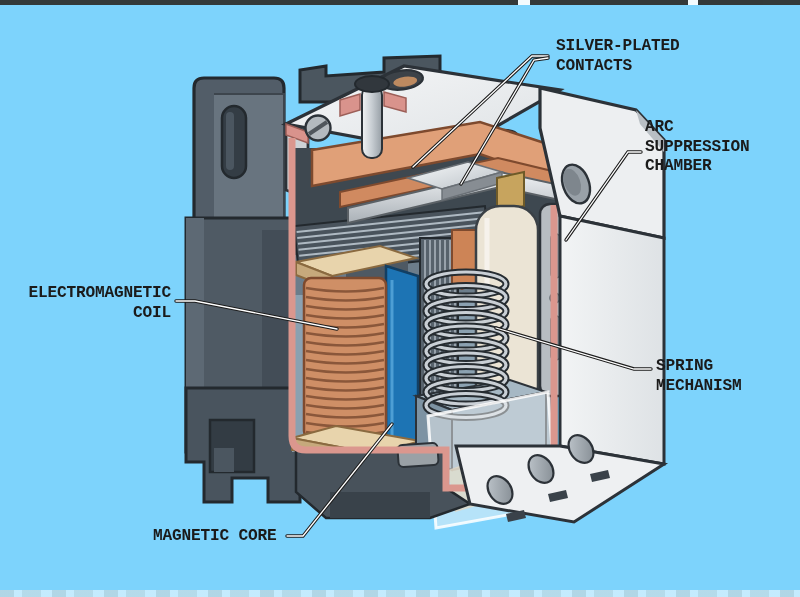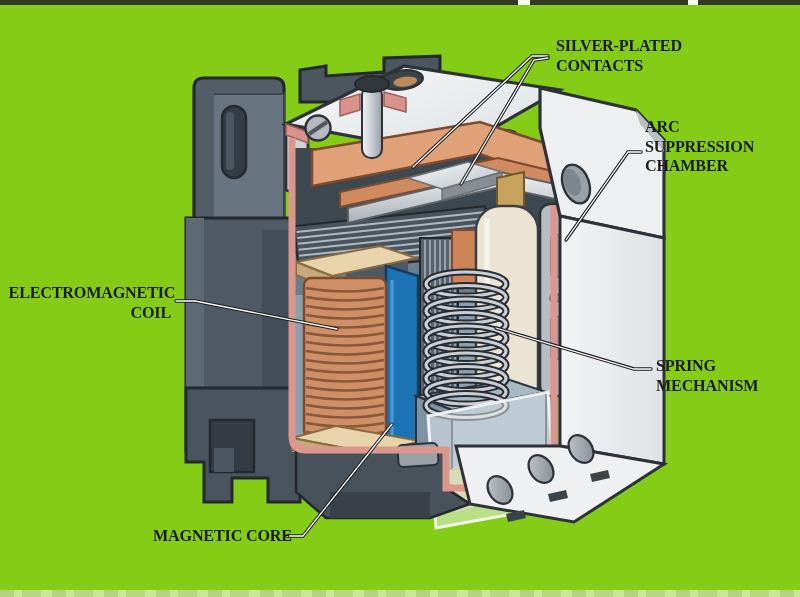--- a/index.html
+++ b/index.html
@@ -1,17 +1,17 @@
 <!DOCTYPE html>
 <html><head>
 <meta charset="utf-8">
 <style>
   html,body{margin:0;padding:0;background:#fff;}
-  #stage{position:relative;width:800px;height:597px;background:#84cc16;overflow:hidden;
-         font-family:Liberation Serif, serif;}
+  #stage{position:relative;width:800px;height:597px;background:#7dd3fc;overflow:hidden;
+         font-family:Liberation Mono, monospace;}
   #art{position:absolute;left:0;top:0;}
   .lbl{position:absolute;font-weight:700;font-size:17px;line-height:1.16;color:#1b1b1b;
        letter-spacing:-0.2px;white-space:pre-line;transform:scaleX(.95);}
   .lbl.left{transform-origin:left top;text-align:left;}
   .lbl.right{transform-origin:right top;text-align:right;}
   #top-strip{position:absolute;left:0;top:0;width:800px;height:5px;background:#2e2d29;opacity:.92;}
   #top-strip .gap{position:absolute;top:0;height:5px;background:#fff;}
   #bottom-strip{position:absolute;left:0;top:590px;width:800px;height:7px;
      background:repeating-linear-gradient(90deg,#dbd9d4 0 14px,#ffffff 14px 22px,#e3e1dc 22px 41px,#ffffff 41px 52px);
      opacity:.55;}

